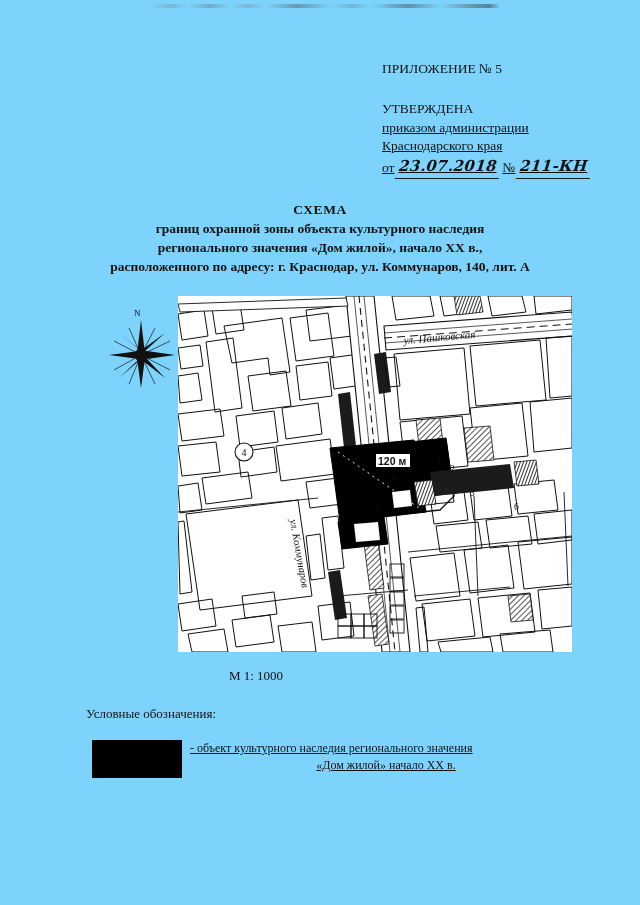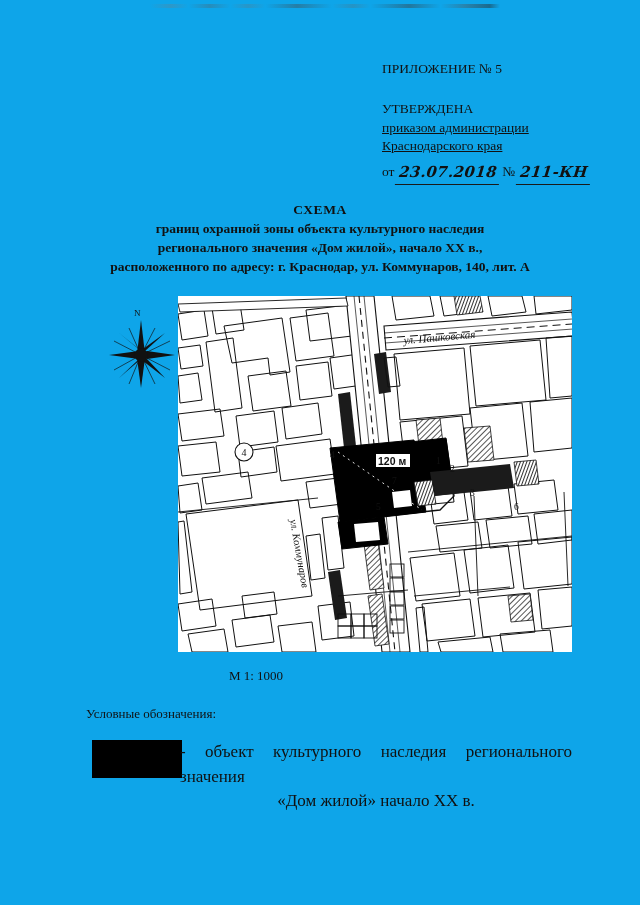--- a/index.html
+++ b/index.html
@@ -13,21 +13,21 @@
     height: 905px;
     position: relative;
     font-family: "Liberation Serif", serif;
     color: #111111;
     overflow: hidden;
   }
 
   .page {
     position: absolute;
     inset: 0;
-    background: #0ea5e9;
+    background: #7dd3fc;
   }
 
   
   .scan-strip {
     position: absolute;
     top: 4px;
     left: 150px;
     width: 350px;
     height: 4px;
     opacity: 0.55;
@@ -63,25 +63,26 @@
   .header-appendix {
     margin-bottom: 22px;
     white-space: nowrap;
   }
   .header-approved {
     margin-bottom: 1px;
   }
   .header-line { white-space: nowrap; text-decoration: underline; }
 
   .date-line {
-    margin-top: 8px;
+    margin-top: 2px;
     display: flex;
-    align-items: flex-start;
+    align-items: center;
     white-space: nowrap;
     font-size: 13.5px;
+    text-decoration: underline;
   }
   .date-prefix { margin-right: 2px; }
   .hand {
     font-family: "DejaVu Serif", serif;
     font-style: italic;
     font-weight: bold;
     font-size: 15px;
     letter-spacing: 0.4px;
     border-bottom: 1px solid #1a1a1a;
     padding: 0 3px 1px 3px;
@@ -154,25 +155,26 @@
     position: absolute;
     top: 740px;
     left: 92px;
     width: 90px;
     height: 38px;
     background: #000000;
   }
   .legend-text {
     position: absolute;
     top: 740px;
-    left: 180px;
+    left: 190px;
     width: 392px;
-    font-size: 17px;
+    font-size: 12px;
     line-height: 1.45;
     text-align: justify;
+    text-decoration: underline;
   }
   .legend-text .l2 { text-align: center; }
 </style>
 </head>
 <body>
 
 <div class="page">
 
   <div class="scan-strip"></div>
 

